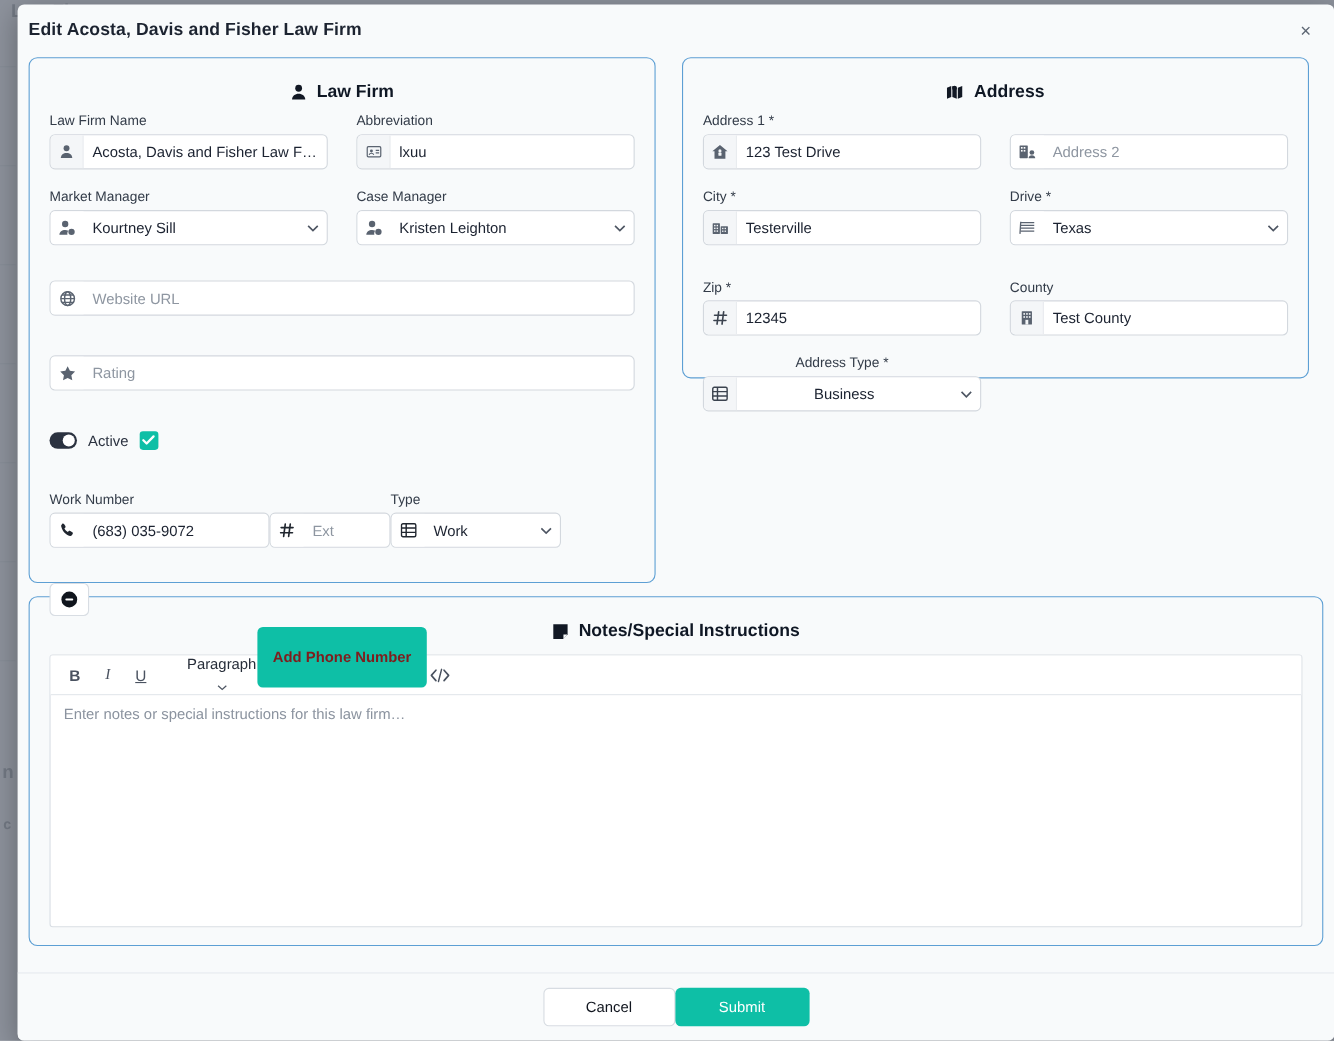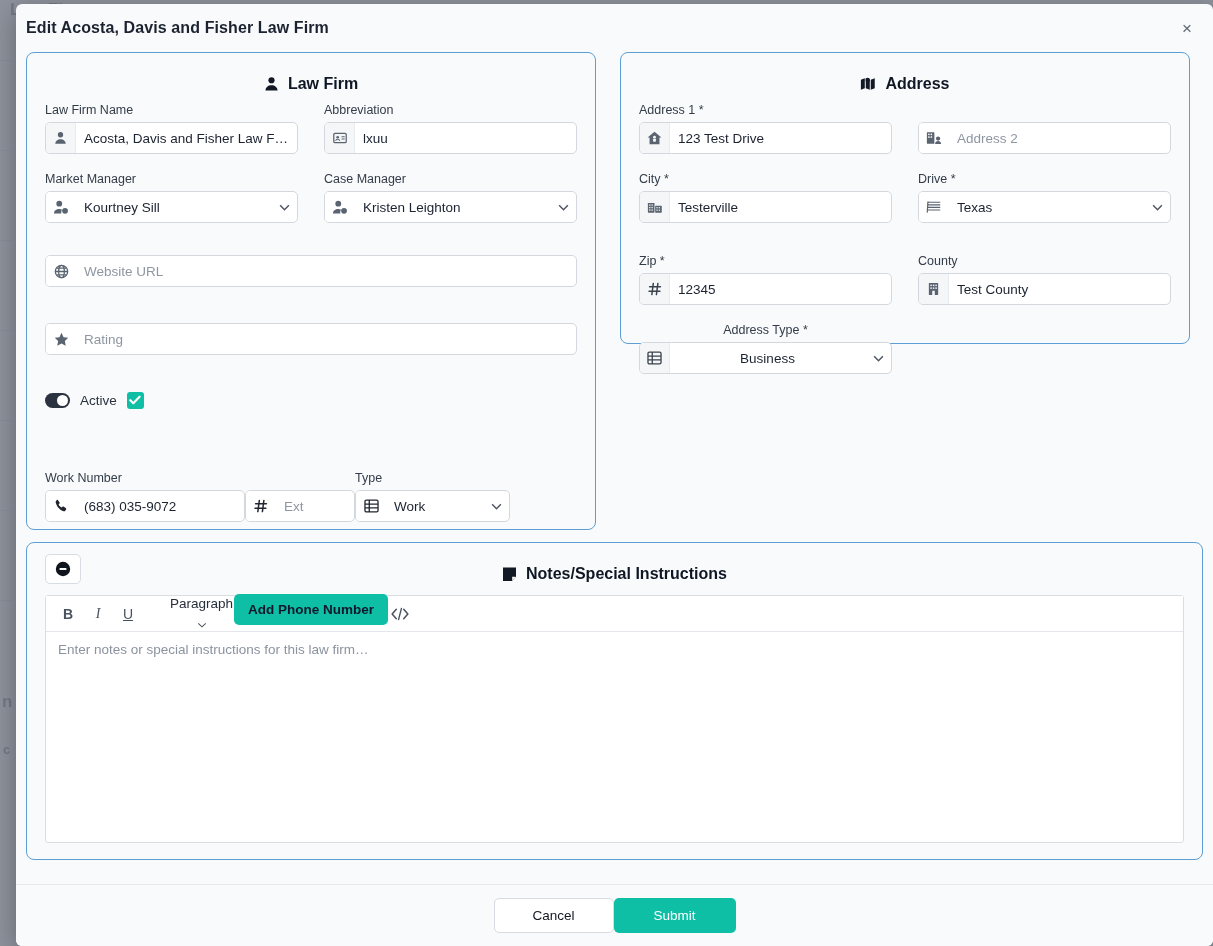--- a/index.html
+++ b/index.html
@@ -169,42 +169,42 @@
     width: 17px; height: 17px;
     border-radius: 3px;
     background: #0ebfa6;
     display: flex; align-items: center; justify-content: center;
     color: #fff;
   }
 
   .phone-row { display: flex; align-items: flex-end; margin-top: 34px; }
   .phone-main { width: 200px; }
   .phone-ext { width: 110px; }
-  .phone-type { width: 155px; margin-top: 24px; }
+  .phone-type { width: 155px; }
 
   .remove-btn {
     margin-top: 22px;
     width: 36px; height: 30px;
     border: 1px solid #d8dde3;
     border-radius: 5px;
     background: #fff;
     display: flex; align-items: center; justify-content: center;
     cursor: pointer;
     color: #10151d;
   }
 
   .addphone-wrap { display: flex; justify-content: center; margin-top: 10px; }
   .btn-teal {
     background: #0ebfa6;
-    color: #0f172a;
+    color: #7f1d1d;
     border: none;
     border-radius: 5px;
     font-size: 13.5px;
     font-weight: bold;
-    padding: 8px 14px;
+    padding: 20px 14px;
     cursor: pointer;
     font-family: "Liberation Sans", sans-serif;
   }
 
   
   .notes-panel {
     margin-top: 12px;
     border: 1px solid #5d9fd4;
     border-radius: 8px;
     background: #f8fafb;

